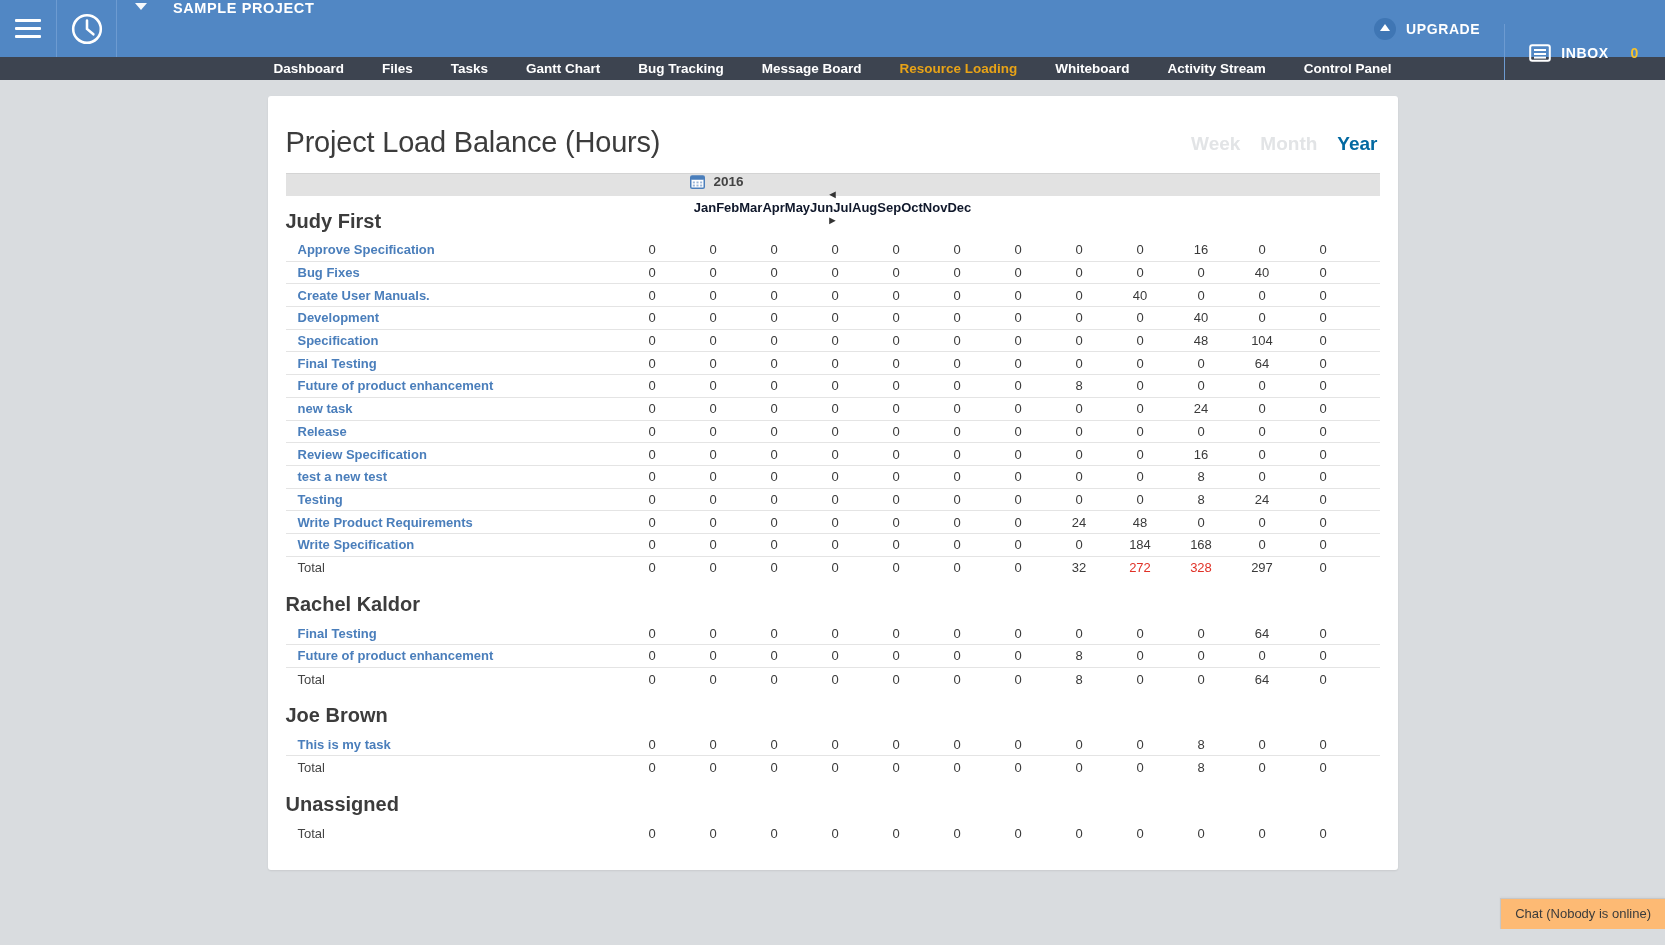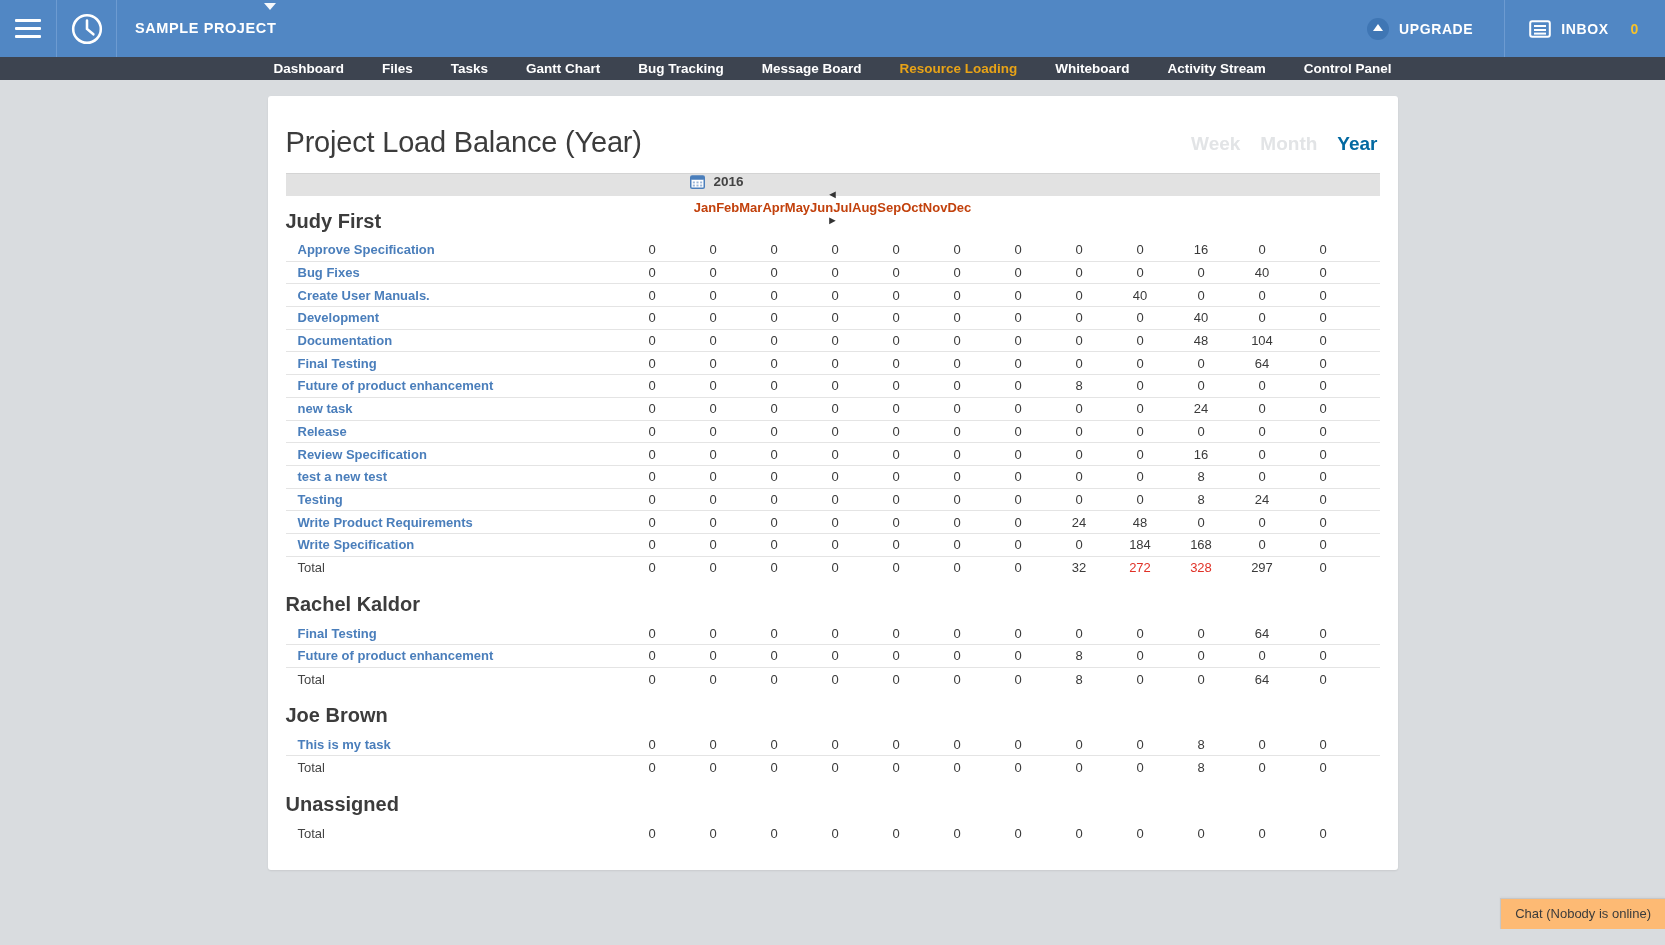--- a/index.html
+++ b/index.html
@@ -31,41 +31,40 @@
     display:block; height: 3px; background: #fff; margin: 5px 0; border-radius: 1px;
   }
   .tb-clock {
     width: 60px;
     display:flex; align-items:center; justify-content:center;
     border-right: 1px solid #6d9bd1;
     cursor: pointer;
   }
   .clock-icon { width: 34px; height: 34px; }
   .tb-project {
-    display: flex; align-items: flex-end;
+    display: flex; align-items: flex-start;
     padding-left: 18px;
     cursor: pointer;
-    gap: 10px;
-    flex-direction: column;
+    gap: 26px;
   }
   .chev {
     width: 0; height: 0;
     border-left: 6px solid transparent;
     border-right: 6px solid transparent;
     border-top: 7px solid #ffffff;
     opacity: .95;
     margin-top: 3px;
   }
   .proj-name {
     color: #fff; font-size: 14.5px; font-weight: bold; letter-spacing: .6px;
   }
   .tb-right {
     margin-left: auto;
-    display: flex; align-items: flex-end;
-    gap: 7px;
+    display: flex; align-items: center;
+    gap: 0px;
     padding-right: 20px;
   }
   .tb-upgrade, .tb-inbox {
     display:flex; align-items:center; gap: 10px;
     color:#fff; font-size: 14px; font-weight: bold; letter-spacing:.6px;
     cursor: pointer;
     padding: 0 24px;
     height: 57px;
   }
   .tb-inbox { border-left: 1px solid #6d9bd1; padding-right: 6px; margin-top: 48px;}
@@ -164,21 +163,21 @@
   .mb-arrow {
     width: 26px; text-align: center; cursor: pointer;
     color: #333; font-size: 11px; line-height: 1;
   }
   .mb-months { display: flex; flex: 1; }
   .mb-month {
     flex: 1;
     text-align: center;
     font-size: 13px;
     font-weight: bold;
-    color: #c2410c;
+    color: #0f172a;
     cursor: pointer;
   }
 
   
   .person-name {
     font-size: 20px;
     font-weight: bold;
     color: #3c3c3c;
     padding: 14px 0 6px 0;
   }
@@ -284,21 +283,21 @@
     <div class="nav-item active">Resource Loading</div>
     <div class="nav-item">Whiteboard</div>
     <div class="nav-item">Activity Stream</div>
     <div class="nav-item">Control Panel</div>
   </div>
 
 <div class="page">
   <div class="card">
 
     <div class="card-head">
-      <div class="card-title">Project Load Balance (Year)</div>
+      <div class="card-title">Project Load Balance (Hours)</div>
       <div class="range-tabs" id="range-tabs">
           <div class="range-tab">Week</div>
           <div class="range-tab">Month</div>
           <div class="range-tab active">Year</div>
         </div>
     </div>
 
     <div class="months-bar">
       <div class="mb-year">
         <svg class="cal-icon" viewBox="0 0 16 16">
@@ -403,21 +402,21 @@
             <div class="val">0</div>
             <div class="val">0</div>
             <div class="val">0</div>
             <div class="val">40</div>
             <div class="val">0</div>
             <div class="val">0</div>
           </div>
           <div class="spacer-arrow"></div>
         </div>
         <div class="row">
-          <a class="cell-task">Documentation</a>
+          <a class="cell-task">Specification</a>
           <div class="spacer-arrow"></div>
           <div class="vals">
             <div class="val">0</div>
             <div class="val">0</div>
             <div class="val">0</div>
             <div class="val">0</div>
             <div class="val">0</div>
             <div class="val">0</div>
             <div class="val">0</div>
             <div class="val">0</div>

